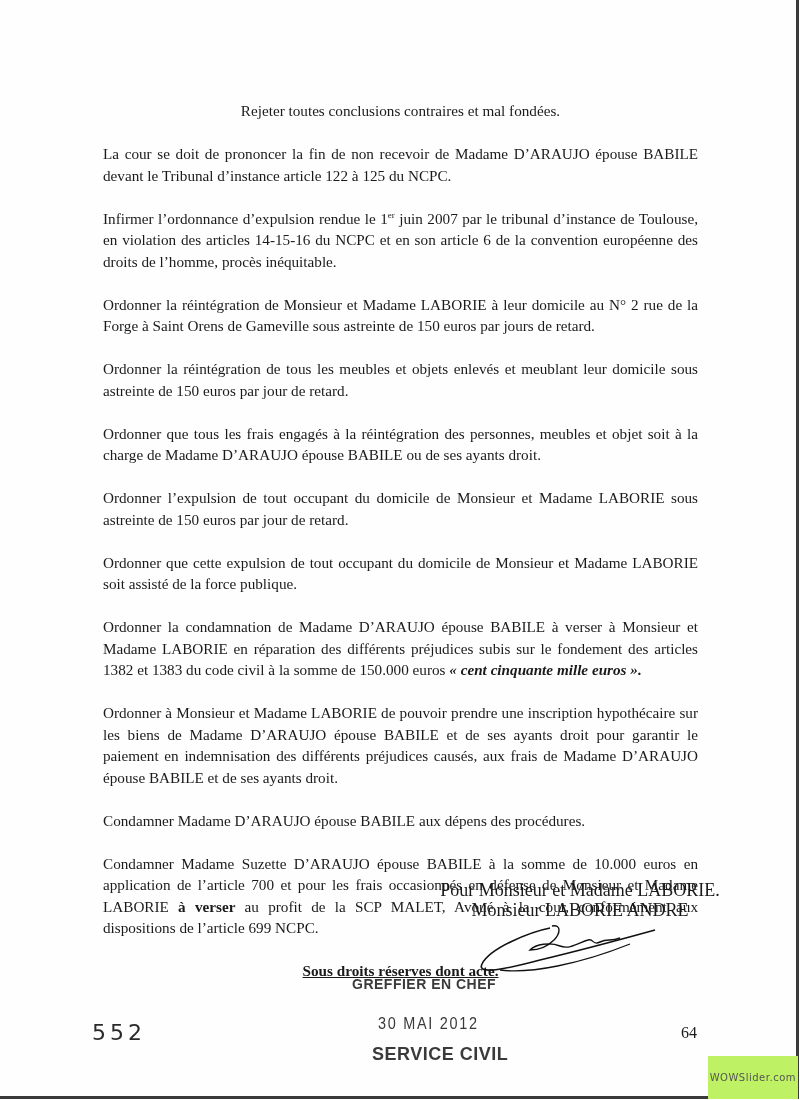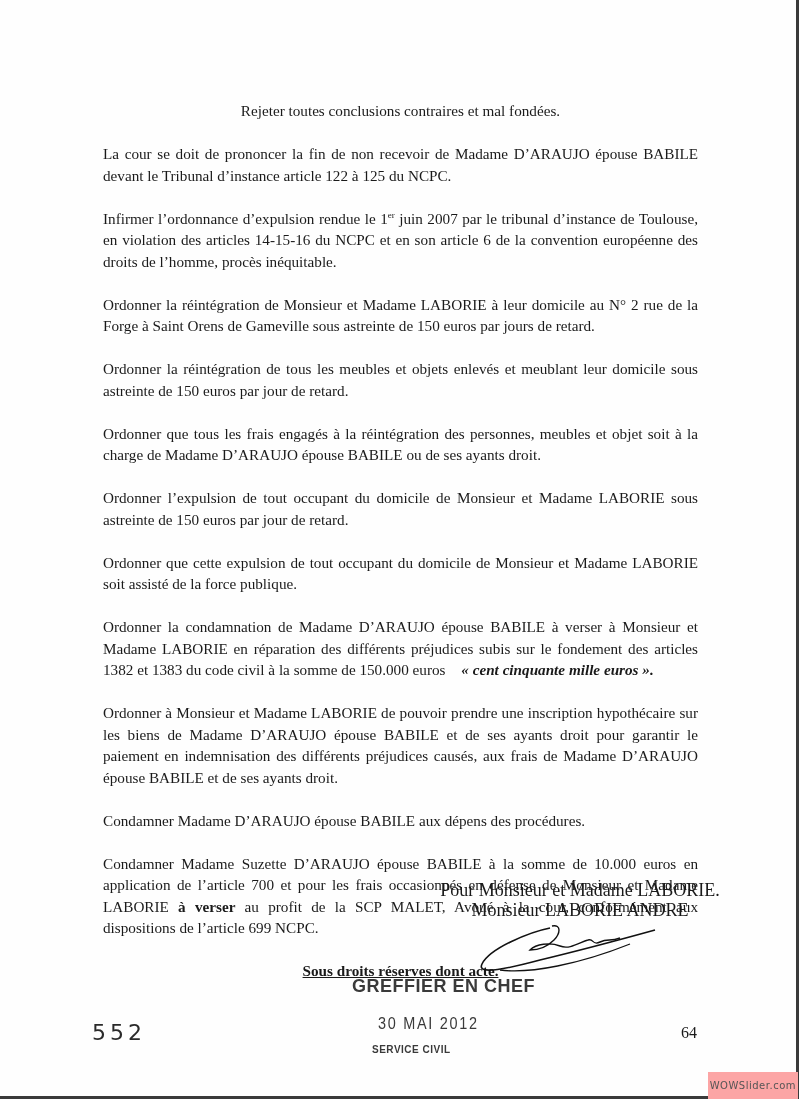--- a/index.html
+++ b/index.html
@@ -14,46 +14,46 @@
       background: #fefefe;
       border-right: 3px solid #3a3a3a;
       border-bottom: 3px solid #3a3a3a;
     }
     .body-text {
       position: absolute; left: 103px; top: 100px; width: 595px;
       font-size: 15.2px; line-height: 21.5px;
     }
     .para { margin: 0 0 21.5px 0; text-align: justify; }
     .para.left { text-align: center; }
-    .bi { font-weight: bold; font-style: italic; margin-left: 12px; }
+    .bi { font-weight: bold; font-style: italic; }
     .b { font-weight: bold; }
     sup { font-size: 9px; line-height: 0; vertical-align: 6px; }
     .closing { font-weight: bold; text-decoration: underline; margin-top: 0; }
     .sig-block {
       position: absolute; left: 440px; top: 880px; width: 280px;
       text-align: center; font-size: 18px; line-height: 20px;
     }
     .signature { position: absolute; left: 470px; top: 920px; width: 190px; height: 60px; }
     .stamp {
       position: absolute; font-family: "Liberation Sans", "DejaVu Sans", sans-serif;
       color: #3a3a3a; font-weight: bold; letter-spacing: 0.5px;
     }
-    .stamp.greffier { left: 352px; top: 976px; font-size: 18px; }
+    .stamp.greffier { left: 352px; top: 976px; font-size: 14px; }
     .stamp.date { left: 378px; top: 1014px; font-size: 17px; font-weight: normal; letter-spacing: 2px; transform: scaleX(0.85); transform-origin: left; }
-    .stamp.service { left: 372px; top: 1044px; font-size: 10px; }
+    .stamp.service { left: 372px; top: 1044px; font-size: 18px; }
     .page-number { position: absolute; left: 681px; top: 1024px; font-size: 16px; }
     .handwritten {
       position: absolute; left: 92px; top: 1020px;
       font-family: "DejaVu Sans", sans-serif; font-size: 22px; color: #2a2a2a;
       letter-spacing: 4px;
     }
     .watermark {
       position: absolute; right: 2px; bottom: 1px;
       font-family: "DejaVu Sans", sans-serif; font-size: 10px; color: #555;
-      background: #fca5a5; padding: 8px 2px; letter-spacing: 0.5px;
+      background: #bef264; padding: 16px 2px; letter-spacing: 0.5px;
     }
   </style>
 </head>
 <body>
 
 <div class="page">
   <div class="body-text">
     <p class="para left">Rejeter toutes conclusions contraires et mal fondées.</p>
     <p class="para">La cour se doit de prononcer la fin de non recevoir de Madame D’ARAUJO épouse BABILE devant le Tribunal d’instance article 122 à 125 du NCPC.</p>
     <p class="para"><span>Infirmer l’ordonnance d’expulsion rendue le 1</span><sup>er</sup><span> juin 2007 par le tribunal d’instance de Toulouse, en violation des articles 14-15-16 du NCPC et en son article 6 de la convention européenne des droits de l’homme, procès inéquitable.</span></p>

